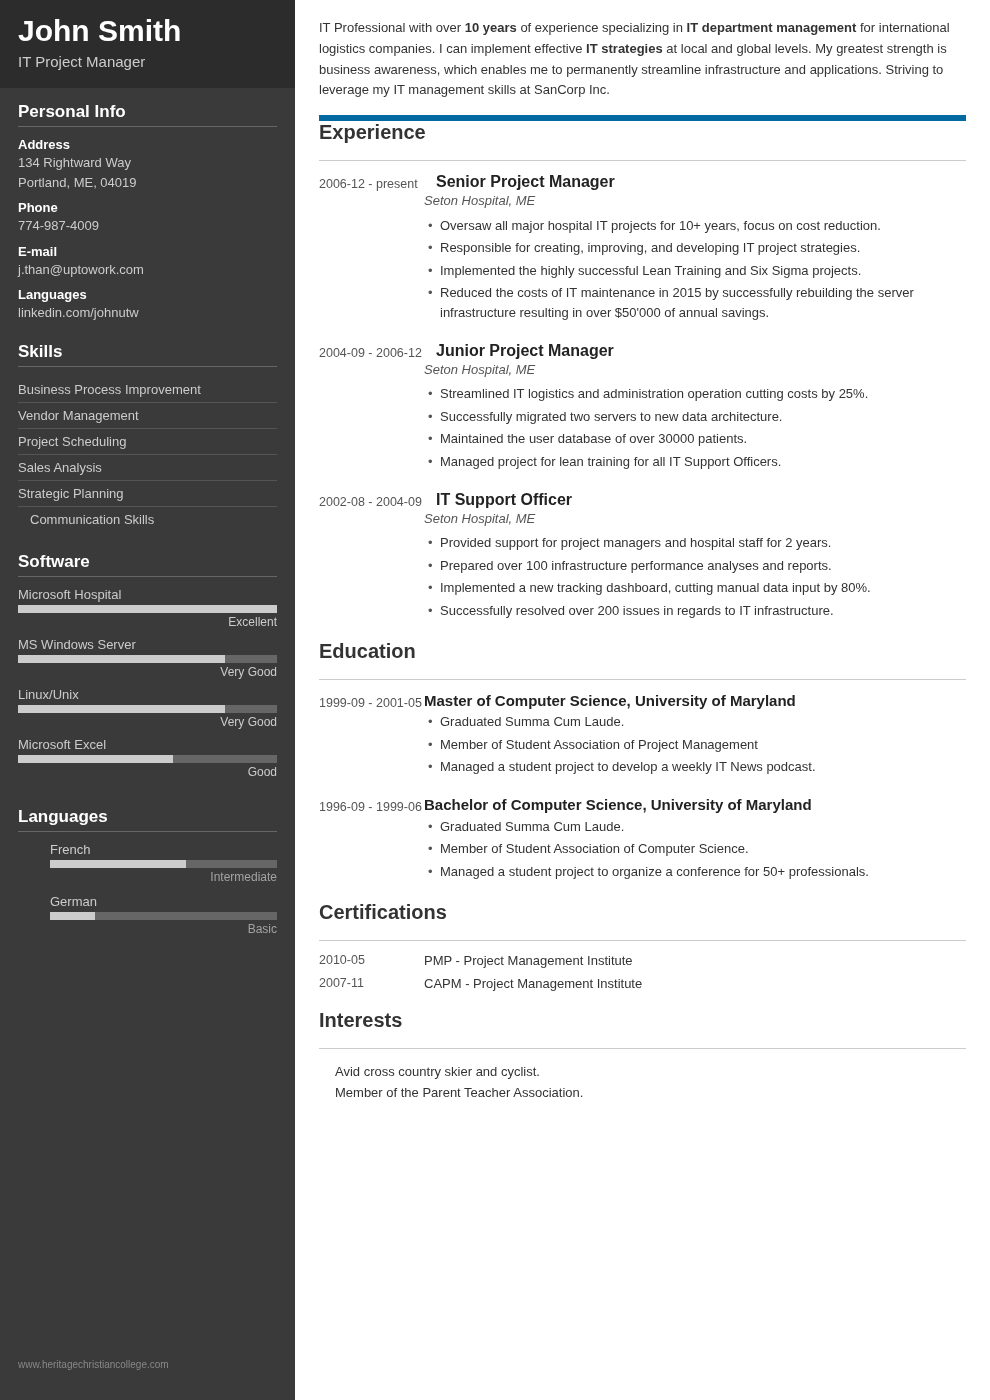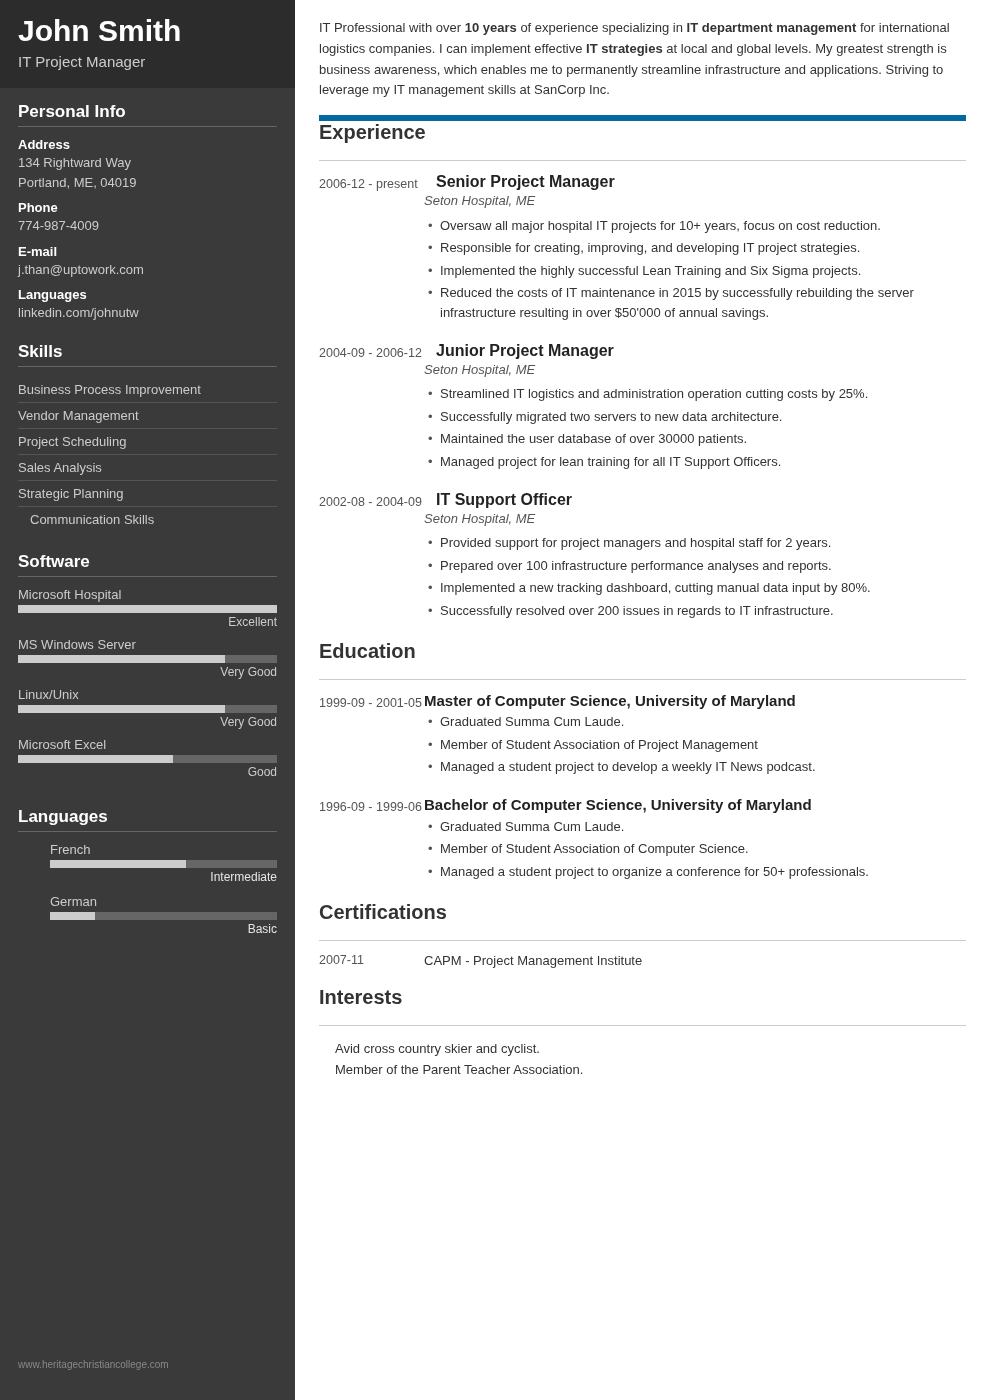--- a/index.html
+++ b/index.html
@@ -106,21 +106,21 @@
     .lang-item {
       margin-bottom: 10px;
       margin-left: 32px;
     }
     .lang-name {
       color: #ccc;
       font-size: 13px;
       margin-bottom: 3px;
     }
     .lang-label {
-      color: #e5e5e5;
+      color: #a3a3a3;
       font-size: 12px;
       text-align: right;
     }
 
     .sidebar-footer {
       margin-top: auto;
       padding: 10px 18px;
       font-size: 10px;
       color: #888;
     }
@@ -405,20 +405,24 @@
     </div>
   </div>
         </div>
     </div>
 
     <div class="main-section">
       <div class="section-title">Certifications</div>
       <hr class="section-divider">
       <div id="certifications-list">
           <div class="cert-row">
+    <div class="cert-date">2010-05</div>
+    <div class="cert-name">PMP - Project Management Institute</div>
+  </div>
+          <div class="cert-row">
     <div class="cert-date">2007-11</div>
     <div class="cert-name">CAPM - Project Management Institute</div>
   </div>
         </div>
     </div>
 
     <div class="main-section">
       <div class="section-title">Interests</div>
       <hr class="section-divider">
       <div id="interests-list">

